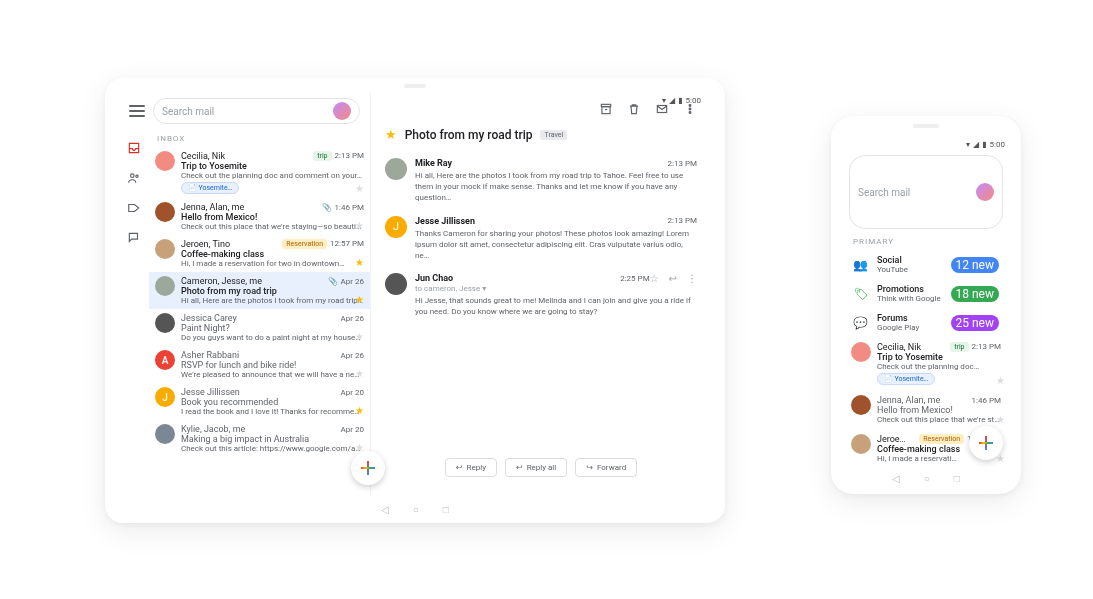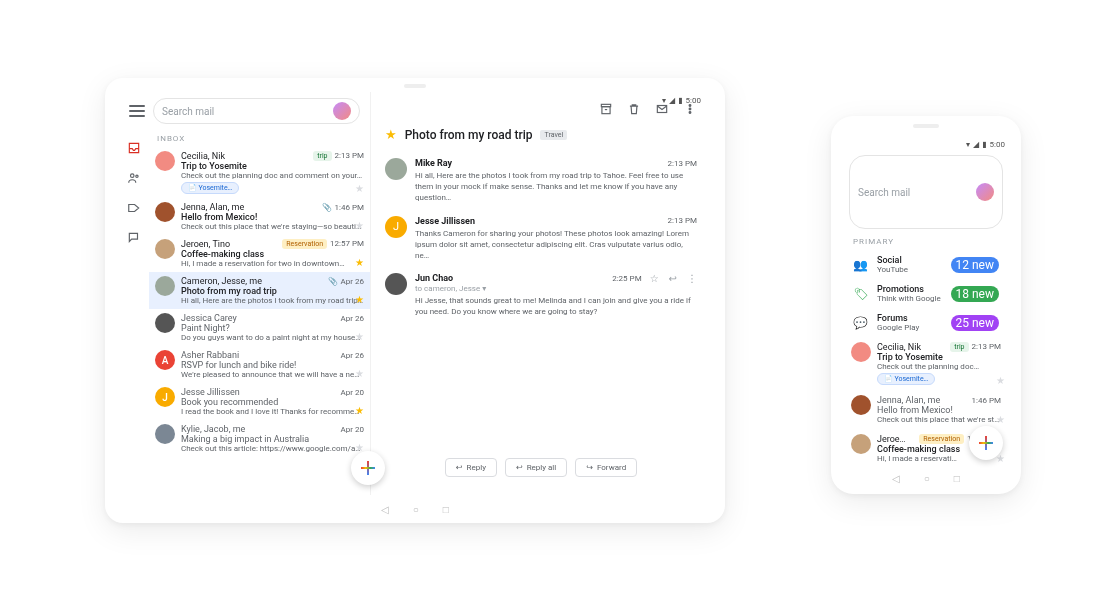--- a/index.html
+++ b/index.html
@@ -308,21 +308,21 @@
        </div>
 
        <div class="mt">Thanks Cameron for sharing your photos! These photos look amazing! Lorem ipsum dolor sit amet, consectetur adipiscing elit. Cras vulputate varius odio, ne…</div>
      </div>
    </div>
               <div class="msg">
      <div class="av" style="background:#555"></div>
      <div class="mb">
        <div class="mh">
                     <span class="mn">Jun Chao</span>
-         <span style="display:flex;gap:8px;align-items:center">
+         <span style="display:flex;align-items:center">
            <span>2:25 PM</span>
            <span class="micons">
                         <span>☆</span>
                         <span>↩</span>
                         <span>⋮</span>
                       </span>
          </span>
        </div>
        <div style="font-size:8px;color:#9aa0a6">to cameron, Jesse ▾</div>
        <div class="mt">Hi Jesse, that sounds great to me! Melinda and I can join and give you a ride if you need. Do you know where we are going to stay?</div>

